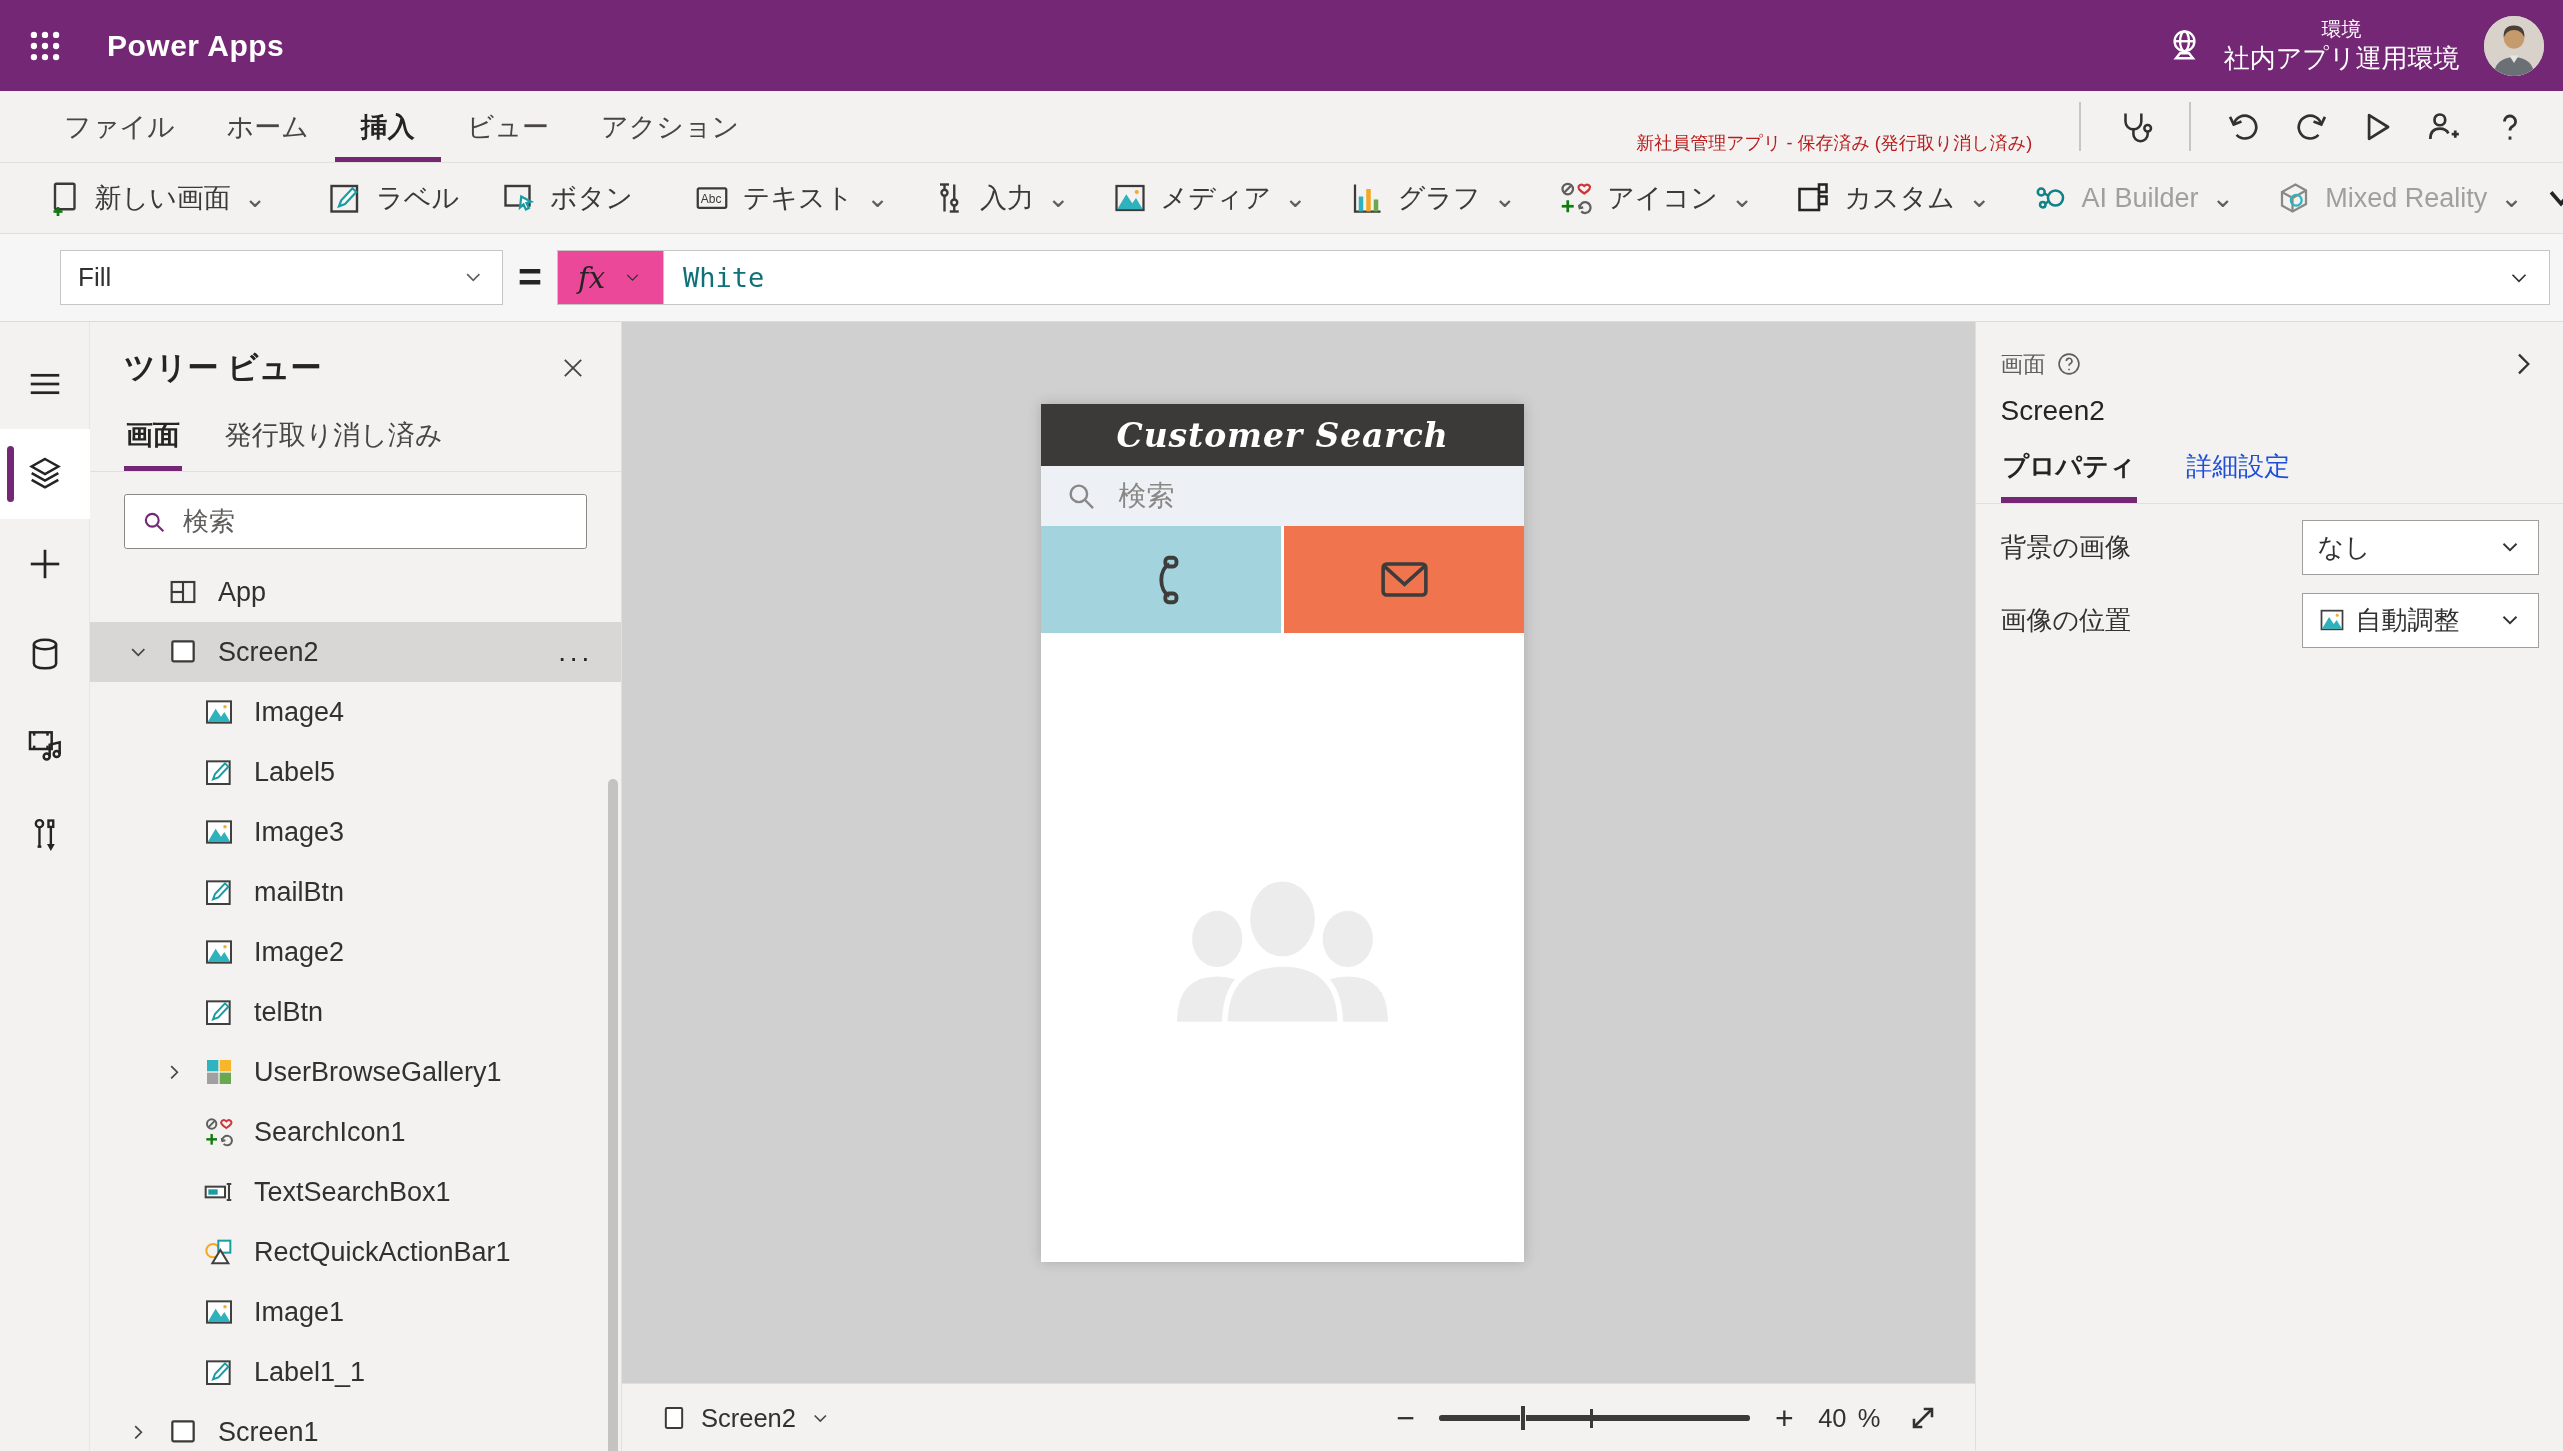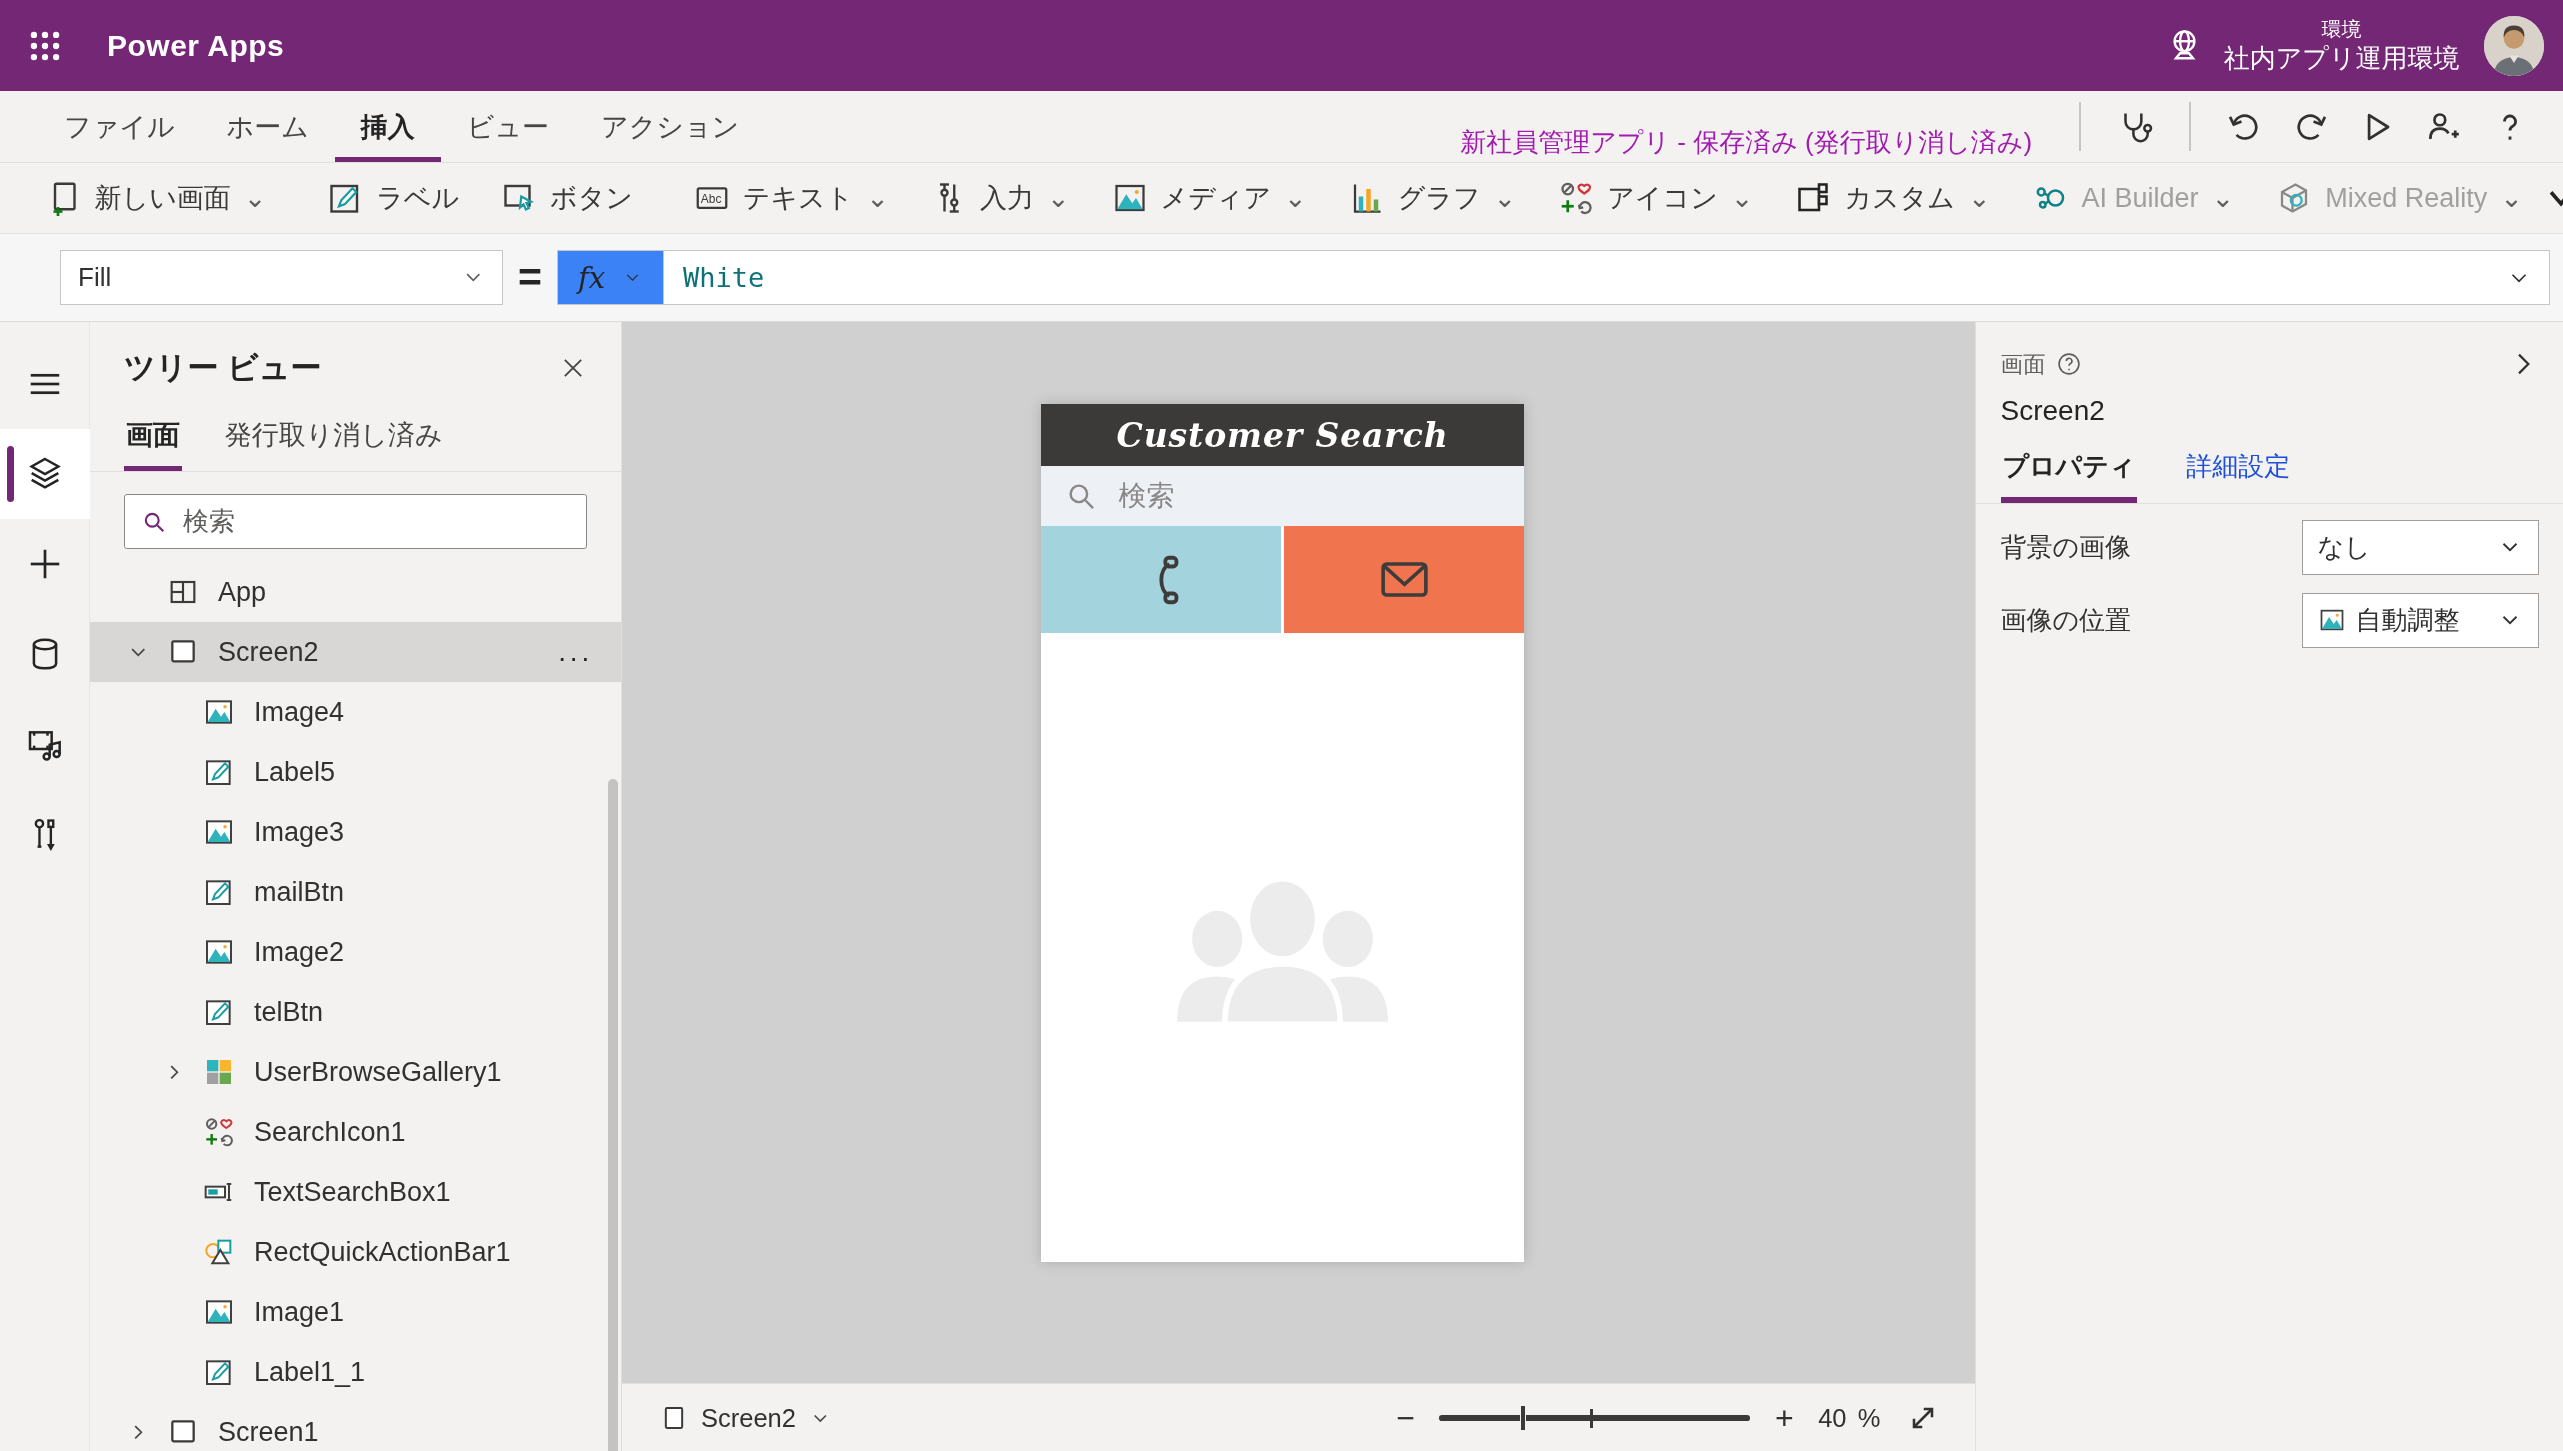--- a/index.html
+++ b/index.html
@@ -17,42 +17,42 @@
   .env-label { font-size:20px; }
   .env-name { font-size:26px; }
   .avatar { width:60px; height:60px; border-radius:50%; overflow:hidden; background:#cfd8dc; }
 
   
   .menubar { height:72px; background:#f3f2f1; display:flex; align-items:center; border-bottom:1.9px solid #e1dfdd; }
   .menu-items { display:flex; align-items:stretch; height:100%; margin-left:38px; }
   .menu-item { display:flex; align-items:center; padding:0 26px; font-size:27px; color:#484644; cursor:pointer;
     border-bottom:5.7px solid transparent; border-top:5.7px solid transparent; }
   .menu-item.active { color:#242424; font-weight:bold; border-bottom-color:#742774; }
-  .doc-status { margin-left:auto; font-size:26px; color:#a21caf; white-space:nowrap;margin-top:32px; }
+  .doc-status { margin-left:auto; font-size:18px; color:#b91c1c; white-space:nowrap;margin-top:32px; }
   .menu-actions { display:flex; align-items:center; gap:11.3px; margin:0 26px 0 32px; }
   .vdiv { width:1.9px; height:49px; background:#c8c6c4; margin:0 15px; }
   .mbtn { width:55px; height:55px; display:flex; align-items:center; justify-content:center; cursor:pointer; border-radius:3.8px; }
 
   
   .ribbon { height:71px; background:#f3f2f1; display:flex; align-items:center; border-bottom:1.9px solid #e1dfdd; }
   .rgroup { display:flex; align-items:center; height:100%; }
   .rdiv { width:1.9px; height:49px; background:#d2d0ce; margin:0 9.4px; }
   .ritem { display:flex; align-items:center; gap:13px; padding:0 21px; height:100%; font-size:27px; color:#3b3a39; cursor:pointer; white-space:nowrap; }
   .ritem .chev { color:#605e5c; }
   .ritem.disabled { color:#a19f9d; }
   .roverflow { margin-left:13px; margin-right:24.5px; cursor:pointer; }
 
   
   .fbar { height:88px; background:#f6f6f6; display:flex; align-items:center; border-bottom:1.9px solid #dcdbda; }
   .prop-select { width:443px; height:55px; background:#fff; border:1.9px solid #c8c6c4; margin-left:60px;
     display:flex; align-items:center; font-size:26px; color:#323130; padding:0 17px; cursor:pointer; }
   .prop-select .chev { margin-left:auto; color:#605e5c; }
   .equals { font-size:41px; font-weight:bold; color:#242424; margin:0 15px; }
   .fx-wrap { flex:1; height:55px; margin-right:13px; border:1.9px solid #c8c6c4; display:flex; background:#fff; }
-  .fx-btn { width:106px; background:#3b82f6; border-right:1.9px solid #c8c6c4; display:flex; align-items:center; justify-content:center; gap:17px; cursor:pointer; }
+  .fx-btn { width:106px; background:#ec4899; border-right:1.9px solid #c8c6c4; display:flex; align-items:center; justify-content:center; gap:17px; cursor:pointer; }
   .fx-label { font-family:"DejaVu Serif",serif; font-style:italic; font-size:29px; color:#242424; }
   .formula-input { flex:1; border:0; outline:none; font-family:"DejaVu Sans Mono",monospace; font-size:27px; color:#0f7177; padding:0 19px; background:#fff; }
   .fx-chev { display:flex; align-items:center; padding-right:17px; color:#323130; cursor:pointer; }
 
   
   .main { display:flex; height:1130px; }
 
   
   .rail { width:90px; background:#f3f2f1; border-right:1.9px solid #e8e6e4; display:flex; flex-direction:column; align-items:center; padding-top:17px; }
   .rail-btn { width:90px; height:90px; display:flex; align-items:center; justify-content:center; cursor:pointer; position:relative; }

